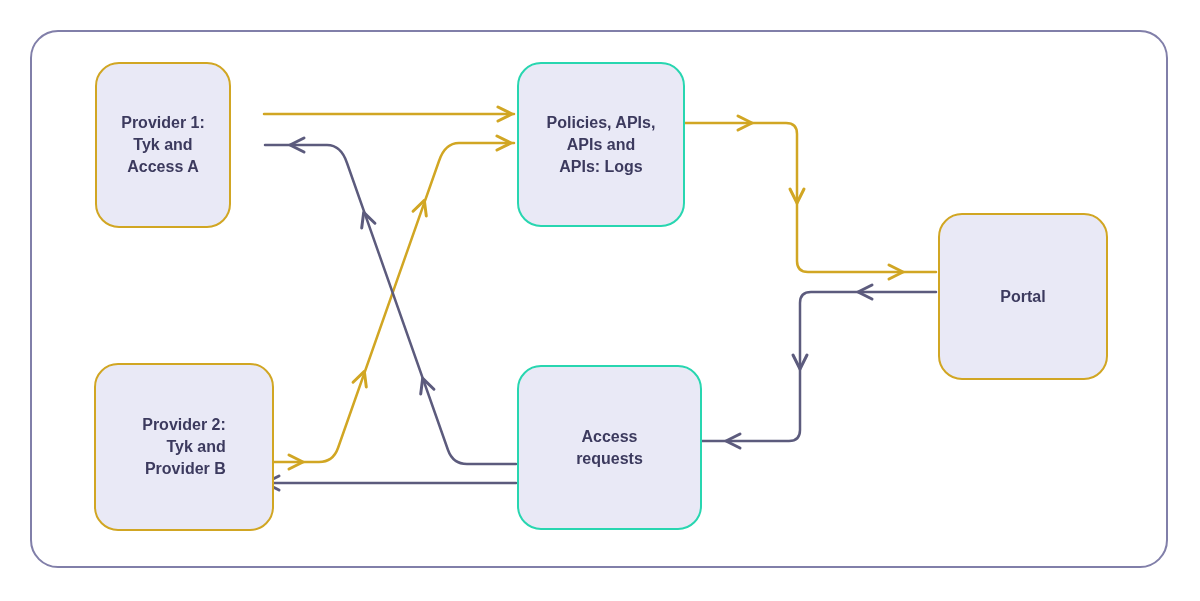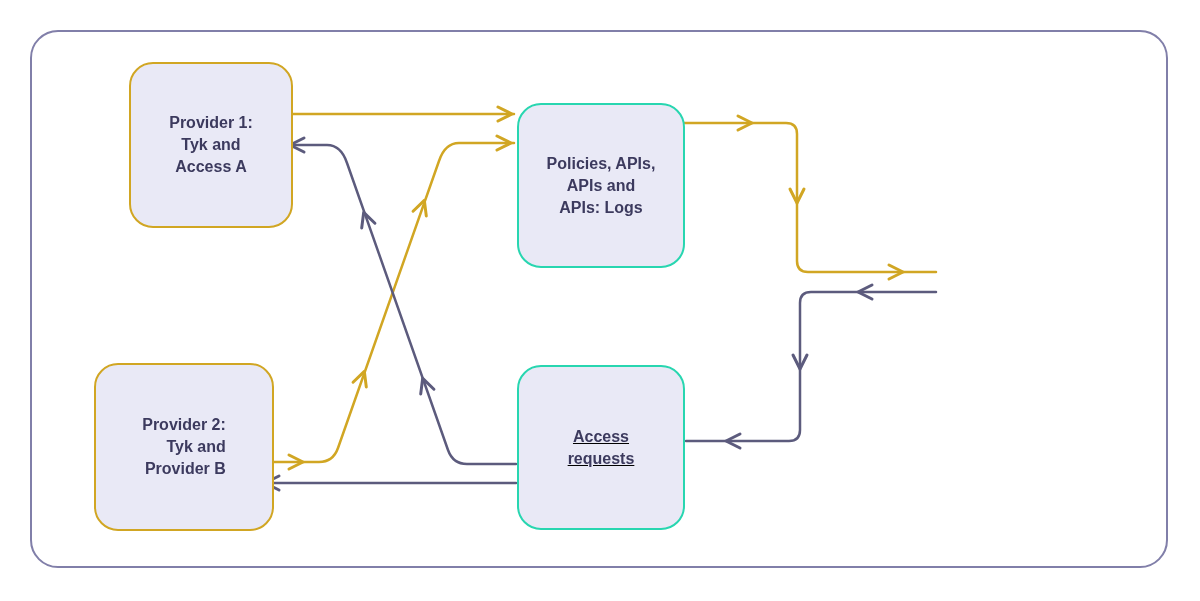--- a/index.html
+++ b/index.html
@@ -94,45 +94,50 @@
       <path class="chev purple-stroke" d="M -7 -7 L 7 0 L -7 7" transform="translate(366,219) rotate(-109.4)"></path>
       <path class="chev purple-stroke" d="M -7 -7 L 7 0 L -7 7" transform="translate(297,145) rotate(180)"></path>
     </g>
 
     <g>
       <path class="line purple-stroke" d="M 516 483 L 264 483"></path>
       <path class="chev purple-stroke" d="M -7 -7 L 7 0 L -7 7" transform="translate(272,483) rotate(180)"></path>
     </g>
   </svg>
 
-  <div class="node" style="left:95px;top:62px;width:164px;height:166px;margin-left:34px;">
+  <div class="node" style="left:95px;top:62px;width:136px;height:166px;">
     <div class="label">
       <span>Provider 1:</span>
       <span>Tyk and</span>
       <span>Access A</span>
     </div>
   </div>
 
-  <div class="node teal" style="left:517px;top:62px;width:168px;height:165px;margin-top:41px;">
+  <div class="node teal" style="left:517px;top:62px;width:168px;height:165px;">
     <div class="label">
       <span>Policies, APIs,</span>
       <span>APIs and</span>
       <span>APIs: Logs</span>
     </div>
   </div>
 
   <div class="node" style="left:94px;top:363px;width:180px;height:168px;text-align:right;">
     <div class="label">
       <span>Provider 2:</span>
       <span>Tyk and</span>
       <span>Provider B</span>
     </div>
   </div>
 
-  <div class="node teal" style="left:517px;top:365px;width:168px;height:165px;text-decoration:underline;">
+  <div class="node teal" style="left:517px;top:365px;width:185px;height:165px;">
     <div class="label">
       <span>Access</span>
       <span>requests</span>
     </div>
   </div>
 
+  <div class="node" style="left:938px;top:213px;width:170px;height:167px;">
+    <div class="label">
+      <span>Portal</span>
+    </div>
+  </div>
 
 </div>
 
 </body></html>

